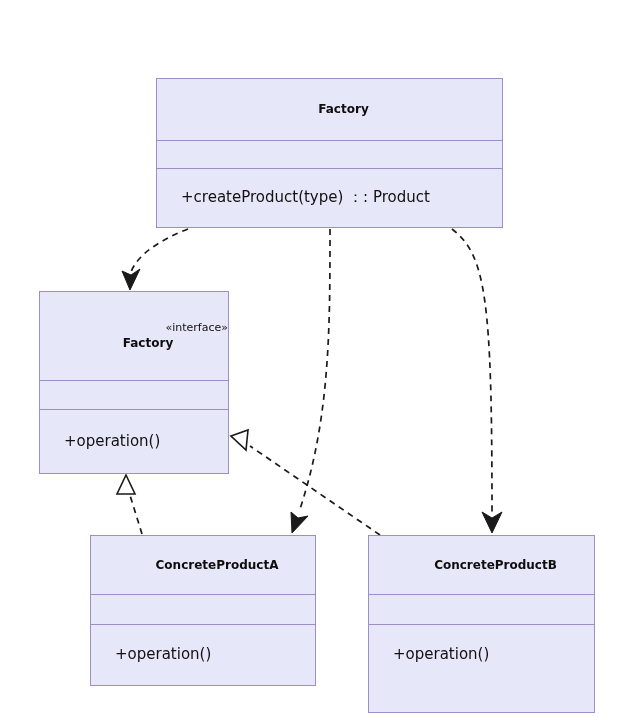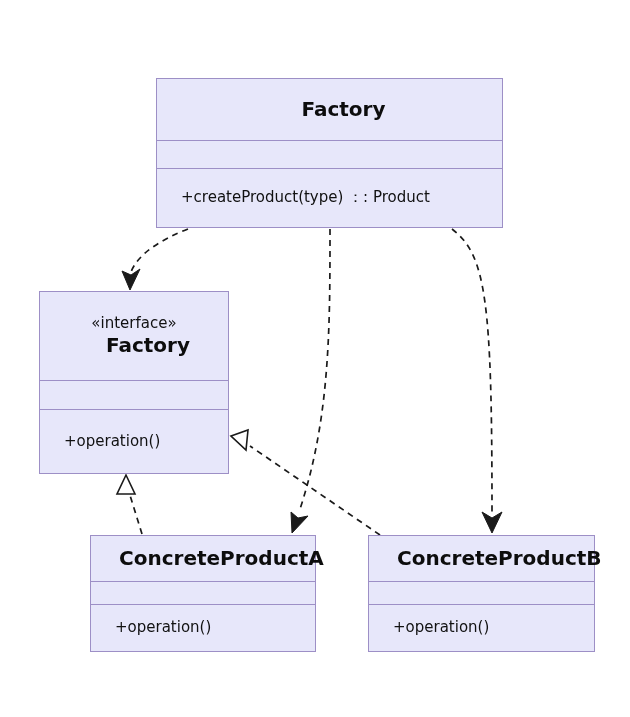--- a/index.html
+++ b/index.html
@@ -44,29 +44,29 @@
     display: flex;
     flex-direction: column;
     justify-content: center;
   }
   .compartment.divided {
     border-top: 1.5px solid #9d8fc6;
   }
   .cls-name {
     text-align: center;
     font-weight: bold;
-    font-size: 20px;
+    font-size: 12px;
     line-height: 1.25;
     color: #0d0d0d;
     margin-left: 28px;
   }
   .cls-stereotype {
-    text-align: center;
+    text-align: right;
     font-weight: normal;
-    font-size: 15px;
+    font-size: 11px;
     line-height: 1.3;
     color: #111111;
   }
   .cls-member {
     padding-left: 24px;
     text-align: left;
     font-size: 15px;
     line-height: 1.3;
     color: #111111;
     white-space: nowrap;
@@ -149,31 +149,31 @@
     <div class="compartment header" style="height:89px;">
       <div class="cls-stereotype">«interface»</div>
       <div class="cls-name">Factory</div>
     </div>
     <div class="compartment attrs divided" style="height:29px;"></div>
     <div class="compartment methods divided" style="height:65px;">
       <div class="cls-member">+operation()</div>
     </div>
   </div>
 
-  <div class="uml-class" style="left:90px; top:535px; width:226px; height:117px;">
+  <div class="uml-class" style="left:90px; top:535px; width:226px; height:151px;">
     <div class="compartment header" style="height:58px;">
       <div class="cls-name">ConcreteProductA</div>
     </div>
     <div class="compartment attrs divided" style="height:30px;"></div>
     <div class="compartment methods divided" style="height:61px;">
       <div class="cls-member">+operation()</div>
     </div>
   </div>
 
-  <div class="uml-class" style="left:368px; top:535px; width:227px; height:117px;">
+  <div class="uml-class" style="left:368px; top:535px; width:227px; height:178px;">
     <div class="compartment header" style="height:58px;">
       <div class="cls-name">ConcreteProductB</div>
     </div>
     <div class="compartment attrs divided" style="height:30px;"></div>
     <div class="compartment methods divided" style="height:61px;">
       <div class="cls-member">+operation()</div>
     </div>
   </div>
 
 </div>

